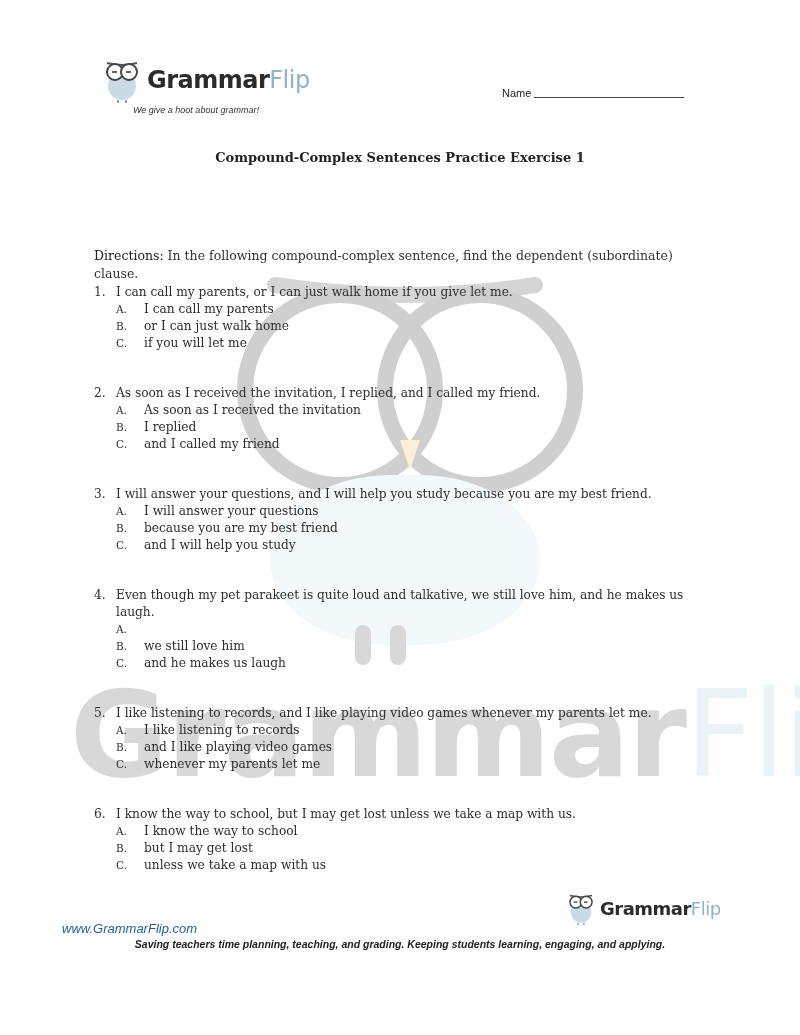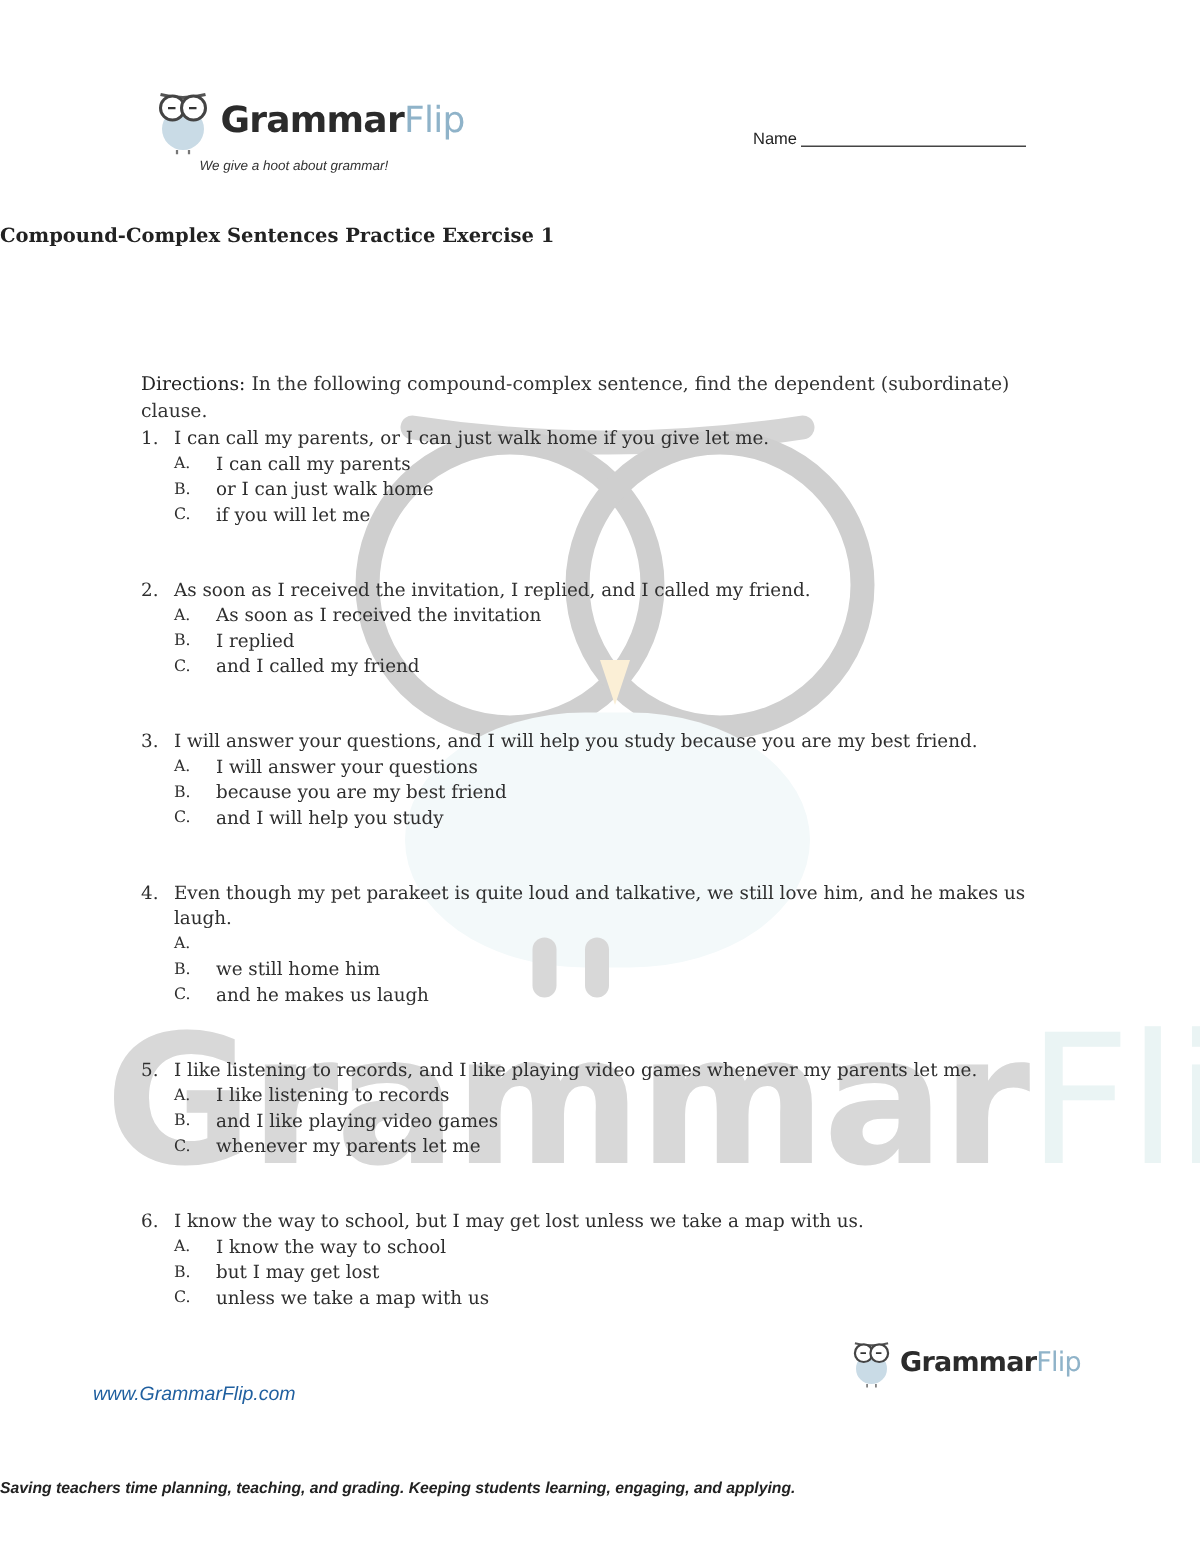--- a/index.html
+++ b/index.html
@@ -18,38 +18,38 @@
   .logo-text { font-family: "DejaVu Sans", sans-serif; font-weight: bold; letter-spacing: -0.5px; }
   .logo-g { color: #2b2b2b; }
   .logo-f { color: #8fb3c9; font-weight: normal; }
   .tagline { position: absolute; left: 133px; top: 105px; font-family: "Liberation Sans", sans-serif;
              font-style: italic; font-size: 9px; color: #333; }
 
   .name-field { position: absolute; left: 502px; top: 87px; font-family: "Liberation Sans", sans-serif;
                 font-size: 11px; color: #222; display: flex; }
   .name-line { display: inline-block; width: 150px; border-bottom: 1px solid #444; margin-left: 3px; height: 10px; }
 
-  .title { position: absolute; left: 0; width: 800px; top: 150px; 
+  .title { position: absolute; left: 0; width: 800px; top: 150px; text-align: center;
            font-weight: bold; font-size: 13px; color: #222; }
 
   .directions { position: absolute; left: 94px; top: 208px; width: 620px; font-size: 12.5px; line-height: 18px; color: #333; margin-top: 39px; }
   .directions .lbl { font-weight: normal; color: #222; }
 
   .question { position: absolute; left: 94px; width: 620px; font-size: 12.2px; color: #2e2e2e; }
   .q-stem { display: flex; line-height: 17px; }
   .q-num { width: 22px; flex: none; }
   .q-text { flex: 1; }
   .opt { display: flex; line-height: 17px; padding-left: 22px; }
   .opt-letter { width: 28px; flex: none; font-size: 10.5px; }
 
   .footer-url { position: absolute; left: 62px; top: 904px; font-family: "Liberation Sans", sans-serif;
                 font-style: italic; font-size: 13px; color: #1f5f9f; margin-top: 17px; }
-  .footer-tag { position: absolute; left: 0; width: 800px; top: 938px; 
+  .footer-tag { position: absolute; left: 0; width: 800px; top: 938px; text-align: center;
                 font-family: "Liberation Sans", sans-serif; font-style: italic; font-weight: bold;
-                font-size: 10.5px; color: #222; margin-top: 48px; }
+                font-size: 10.5px; color: #222; }
 </style>
 </head>
 <body>
 
 <svg class="wm" style="left:225px;top:265px" width="360" height="420" viewBox="0 0 360 420">
   <path d="M50 20 Q180 40 310 20" stroke="#d5d5d5" stroke-width="16" fill="none" stroke-linecap="round"></path>
   <circle cx="115" cy="125" r="95" stroke="#cfcfcf" stroke-width="16" fill="none"></circle>
   <circle cx="255" cy="125" r="95" stroke="#cfcfcf" stroke-width="16" fill="none"></circle>
   <path d="M175 175 L185 205 L195 175" fill="#fbefd6"></path>
   <rect x="45" y="210" width="270" height="170" rx="120" fill="#f3f9fa"></rect>
@@ -143,21 +143,21 @@
 <div class="question" style="top:587px">
   <div class="q-stem">
       <span class="q-num">4.</span>
       <span class="q-text">Even though my pet parakeet is quite loud and talkative, we still love him, and he makes us laugh.</span>
     </div>
   <div class="opt">
       <span class="opt-letter">A.</span>
     </div>
   <div class="opt">
       <span class="opt-letter">B.</span>
-      <span>we still home him</span>
+      <span>we still love him</span>
     </div>
   <div class="opt">
       <span class="opt-letter">C.</span>
       <span>and he makes us laugh</span>
     </div>
 </div>
 
 <div class="question" style="top:705px">
   <div class="q-stem">
       <span class="q-num">5.</span>

